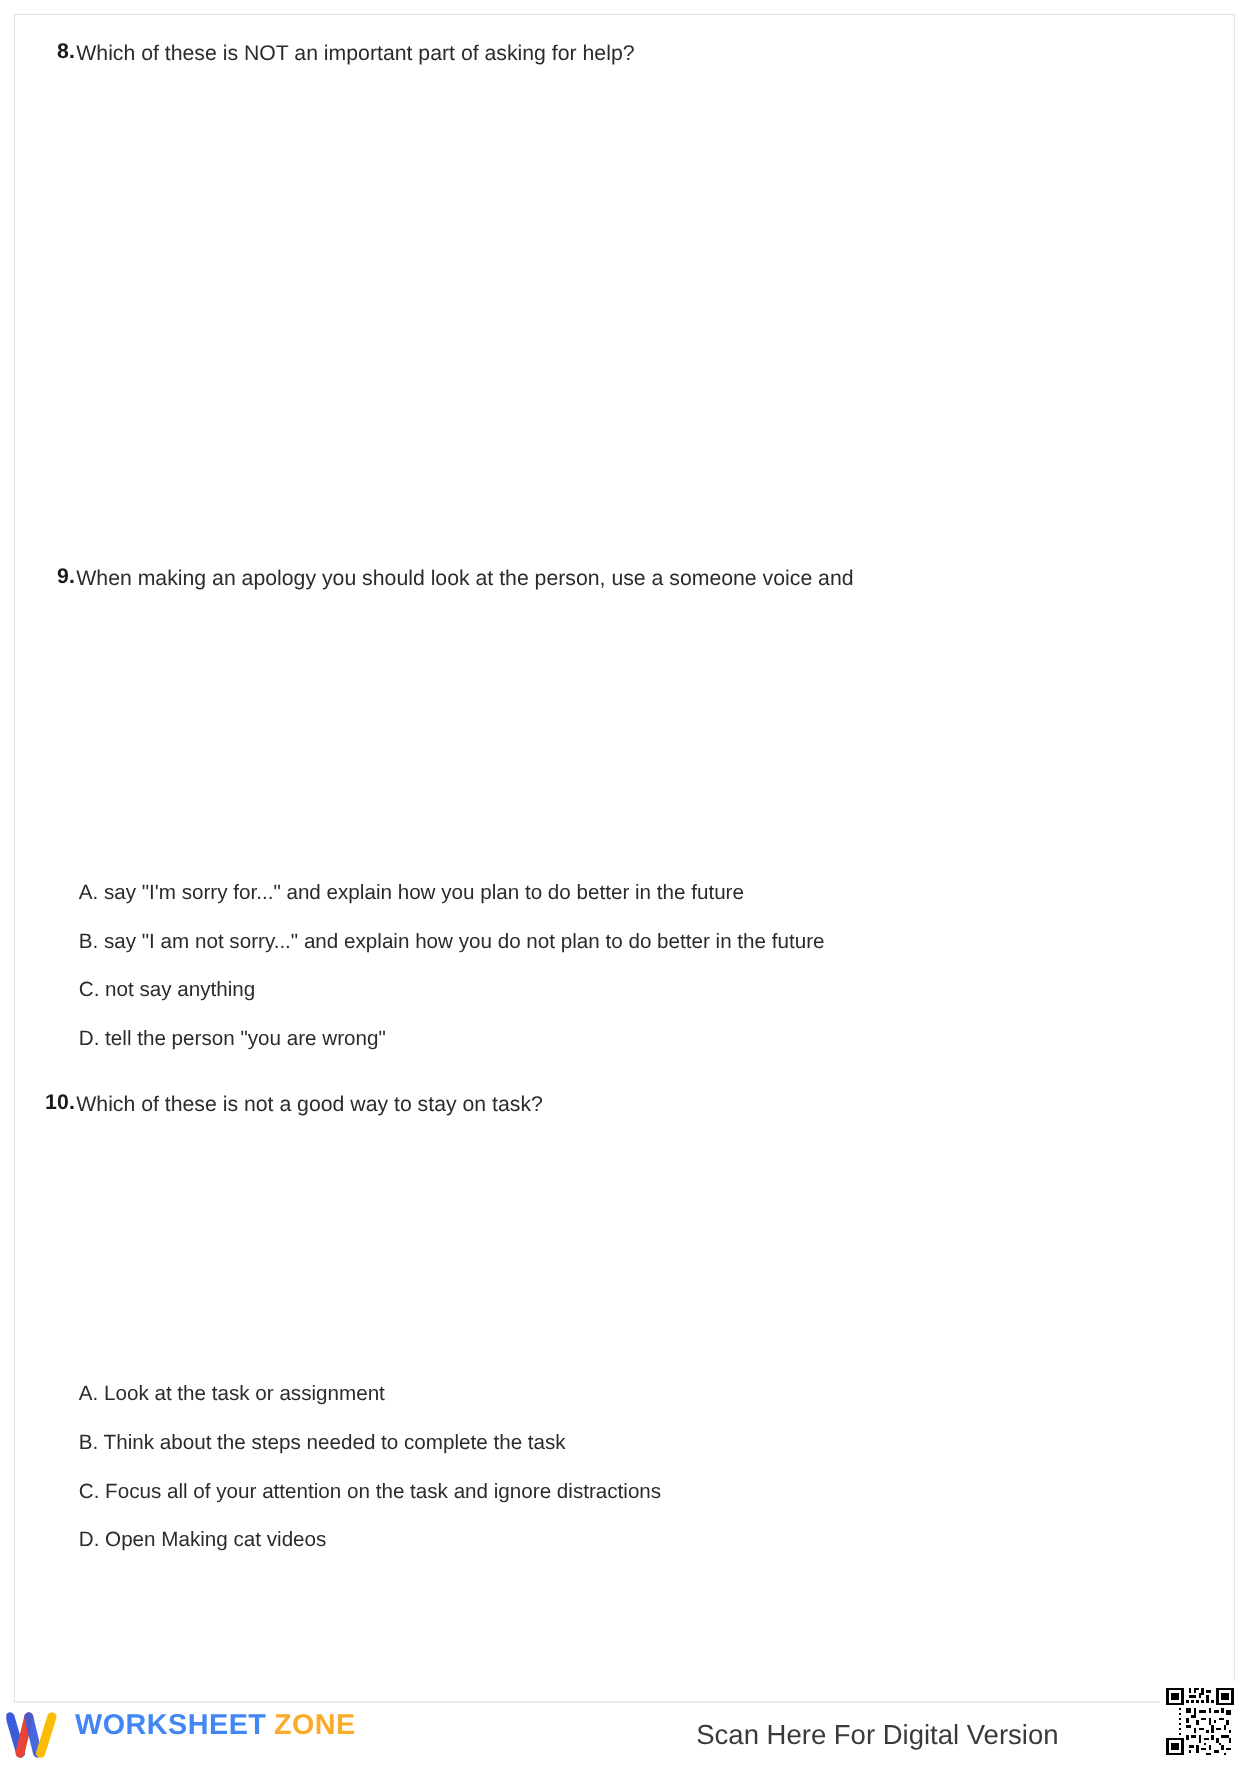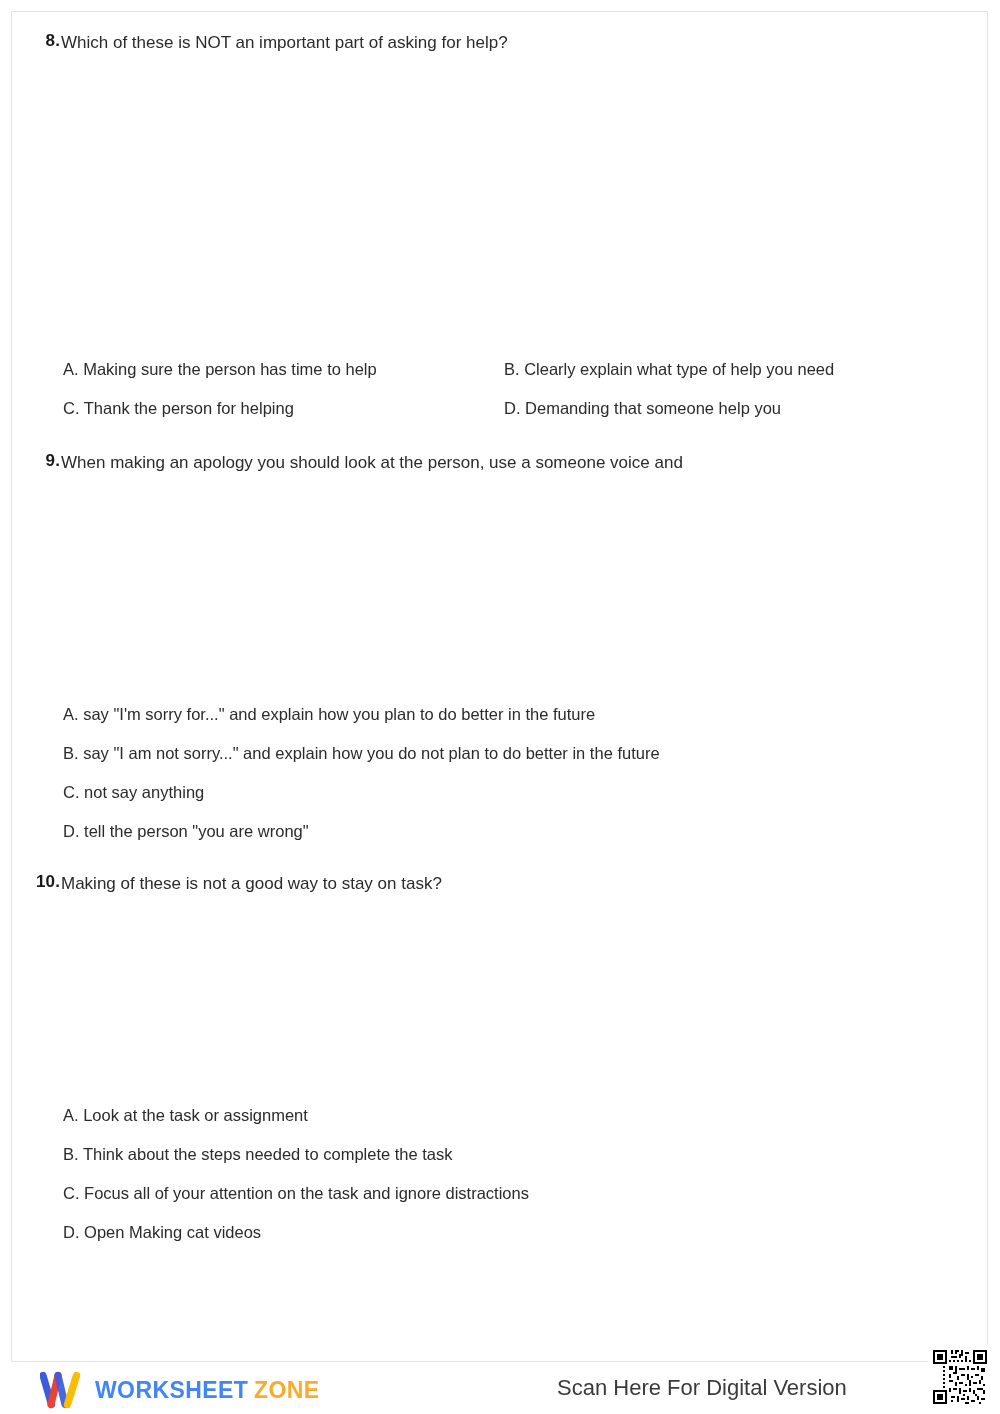--- a/index.html
+++ b/index.html
@@ -104,24 +104,23 @@
   .footer {
     position: absolute;
     left: 0;
     top: 1366px;
     width: 1000px;
     height: 48px;
   }
 
   .brand {
     position: absolute;
-    left: 40px;
+    left: 5px;
     top: 2px;
     display: flex;
-    align-items: center;
     height: 44px;
   }
 
   .brand-mark {
     width: 46px;
     height: 40px;
     display: block;
   }
 
   .brand-text {
@@ -163,30 +162,20 @@
 
 <div class="worksheet-page">
   <div class="sheet-body">
 
     <div class="question-block" style="top:19px;">
       <div class="q-head">
         <span class="q-number">8.</span>
         <span class="q-text">Which of these is NOT an important part of asking for help?</span>
       </div>
       <div class="q-workspace" style="height:297px;"></div>
-      <div class="options">
-        <div class="option-row">
-          <span class="option col-a">A. Making sure the person has time to help</span>
-          <span class="option col-b">B. Clearly explain what type of help you need</span>
-        </div>
-        <div class="option-row">
-          <span class="option col-a">C. Thank the person for helping</span>
-          <span class="option col-b">D. Demanding that someone help you</span>
-        </div>
-      </div>
     </div>
 
     <div class="question-block" style="top:439px;">
       <div class="q-head">
         <span class="q-number">9.</span>
         <span class="q-text">When making an apology you should look at the person, use a someone voice and</span>
       </div>
       <div class="q-workspace" style="height:222px;"></div>
       <div class="options">
         <div class="option-row">
@@ -200,21 +189,21 @@
         </div>
         <div class="option-row">
           <span class="option full">D. tell the person "you are wrong"</span>
         </div>
       </div>
     </div>
 
     <div class="question-block" style="top:860px;">
       <div class="q-head">
         <span class="q-number">10.</span>
-        <span class="q-text">Making of these is not a good way to stay on task?</span>
+        <span class="q-text">Which of these is not a good way to stay on task?</span>
       </div>
       <div class="q-workspace" style="height:202px;"></div>
       <div class="options">
         <div class="option-row">
           <span class="option full">A. Look at the task or assignment</span>
         </div>
         <div class="option-row">
           <span class="option full">B. Think about the steps needed to complete the task</span>
         </div>
         <div class="option-row">

